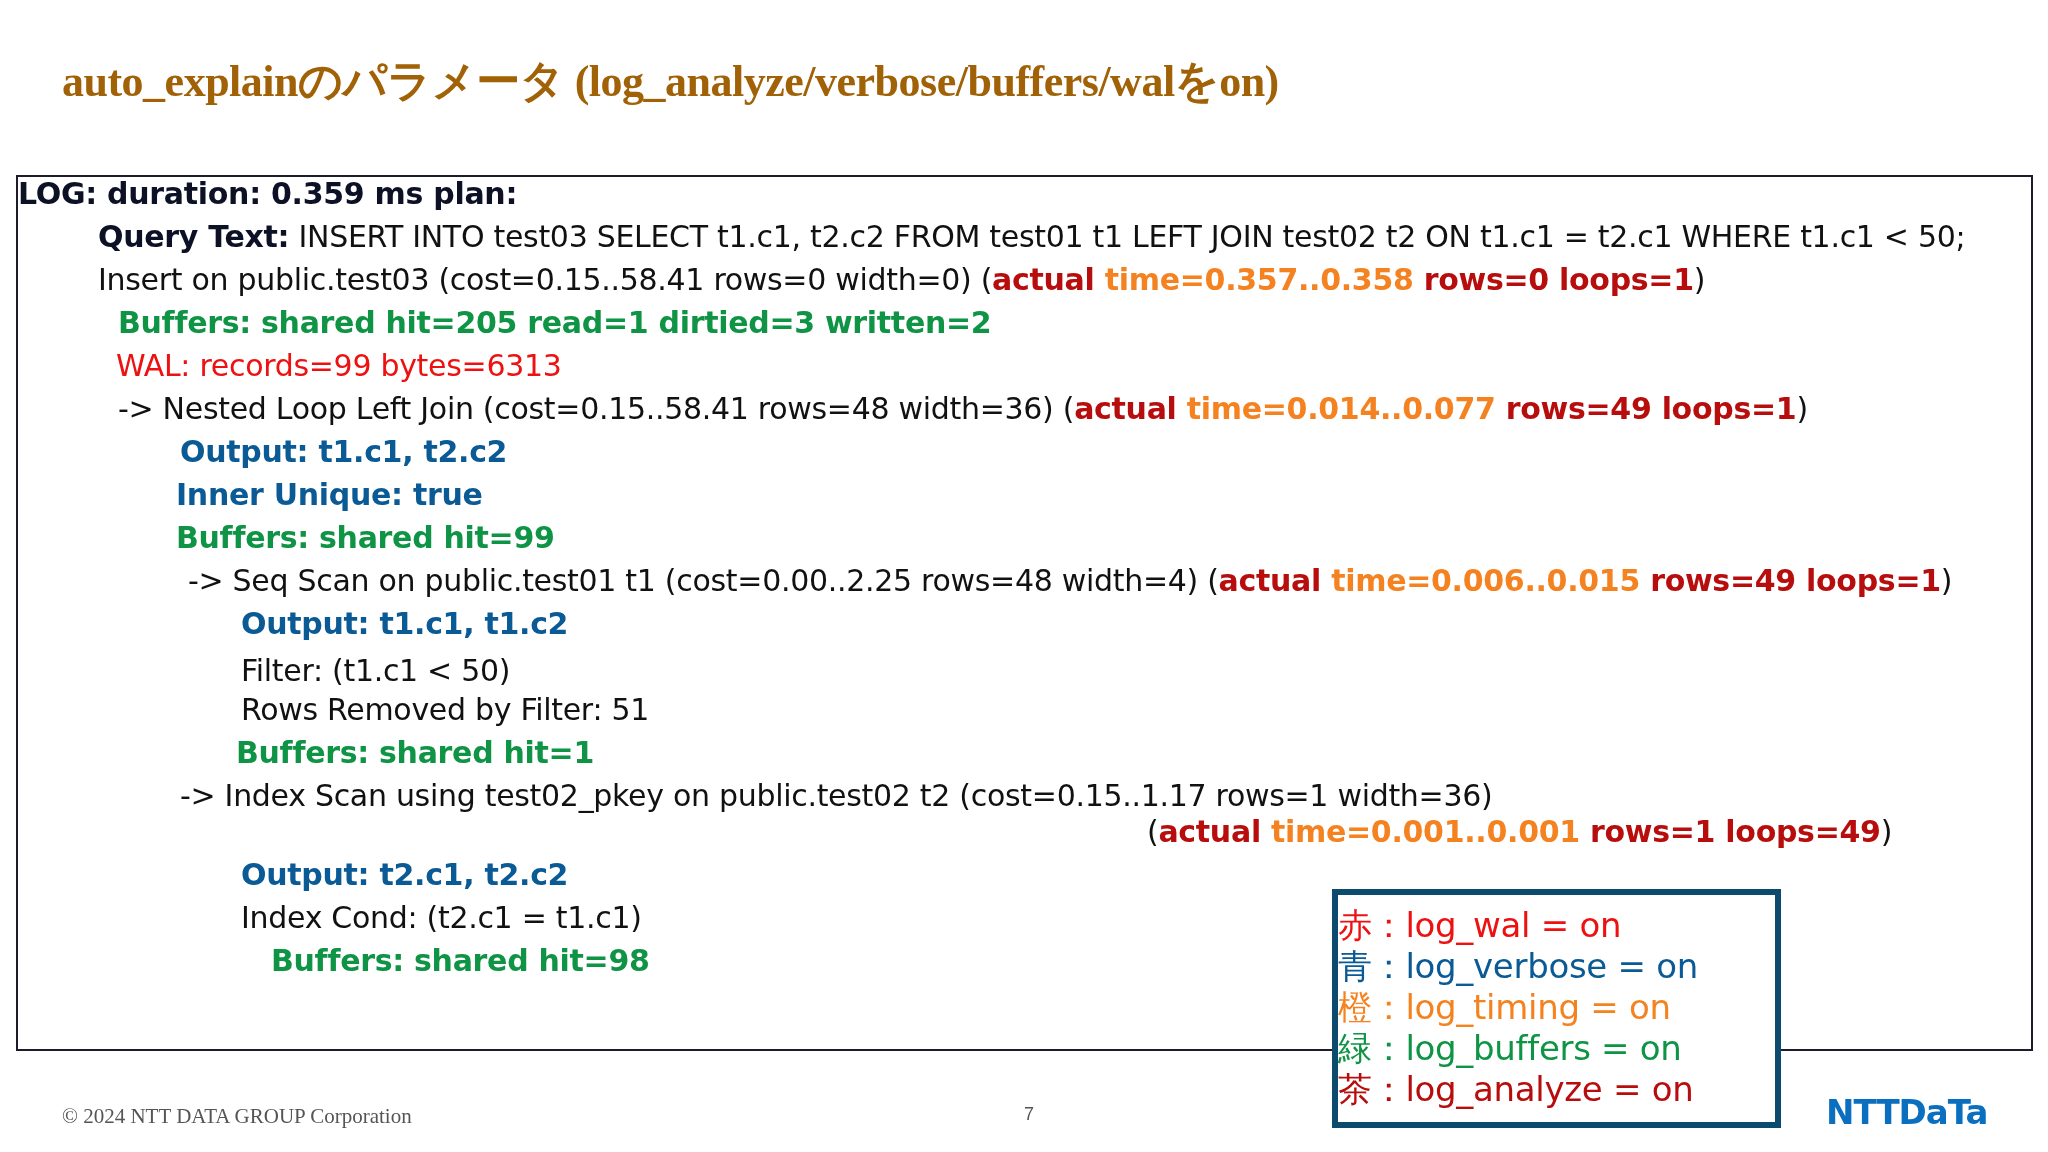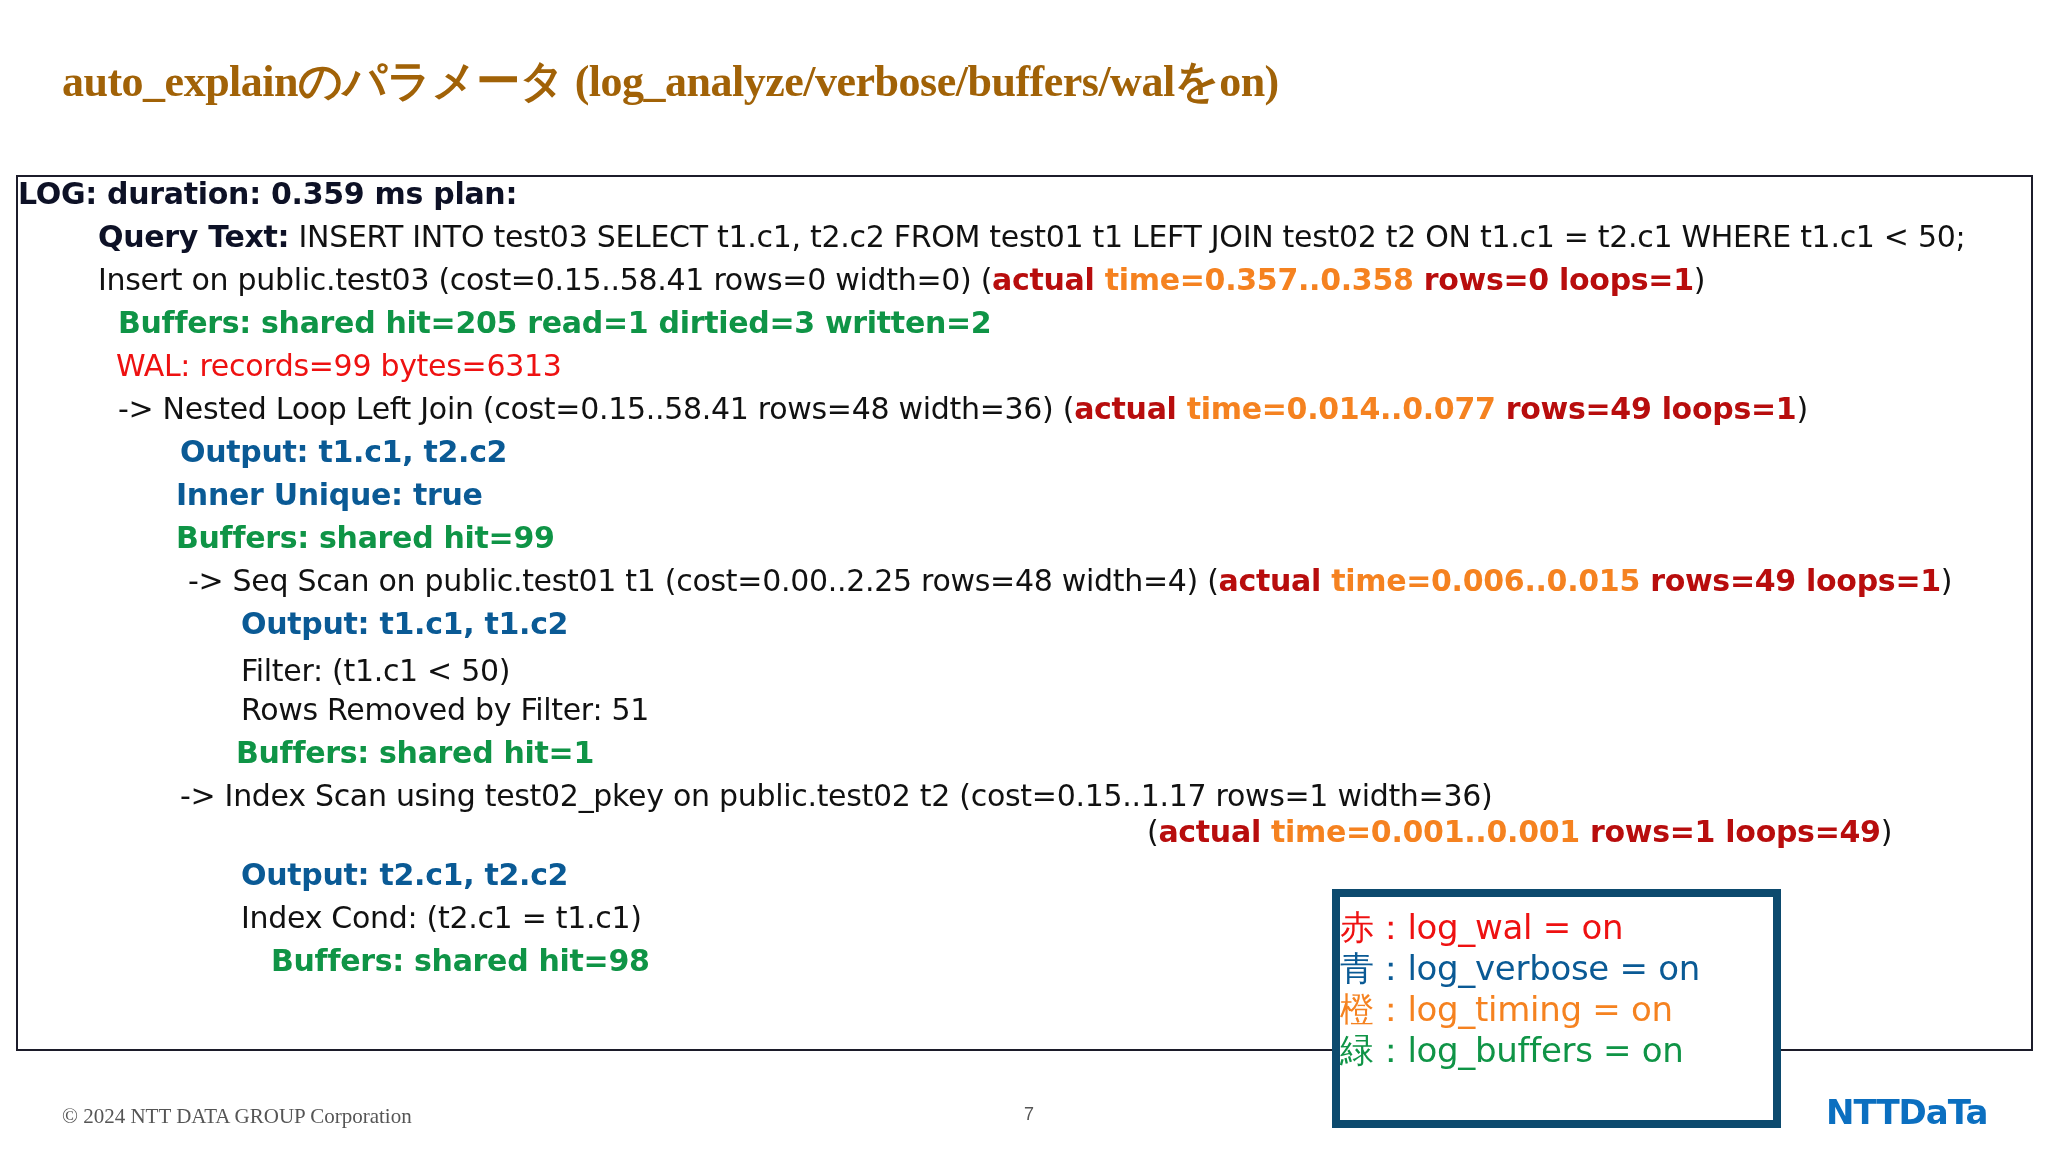--- a/index.html
+++ b/index.html
@@ -22,21 +22,21 @@
   }
   .b { font-weight:bold; }
   .dark { color:#0d1126; }
   .green { color:#0f9446; font-weight:bold; }
   .red { color:#ee1111; font-weight:normal; }
   .blue { color:#0a5a95; font-weight:bold; }
   .brown { color:#b80d0d; font-weight:bold; }
   .orange { color:#f58220; font-weight:bold; }
   .legend-box {
     position:absolute; left:1332px; top:889px; width:449px; height:239px;
-    border:8px solid #0c4a6e; background:#ffffff; box-sizing:border-box;
+    border:6px solid #0c4a6e; background:#ffffff; box-sizing:border-box;
   }
   .legend-item {
     position:absolute; left:0; font-size:34px; white-space:nowrap;
     font-family:"DejaVu Sans", sans-serif; letter-spacing:-0.3px;
   }
   .footer-copy {
     position:absolute; left:62px; top:1104px; font-size:21px; color:#555555;
     font-family:Liberation Serif, serif;
   }
   .footer-page {
@@ -96,17 +96,20 @@
   </div>
   <div class="legend-item" style="top:49px; color:#0a5a95;">
     <span>青</span><span>：log_verbose = on</span>
   </div>
   <div class="legend-item" style="top:90px; color:#f58220;">
     <span>橙</span><span>：log_timing = on</span>
   </div>
   <div class="legend-item" style="top:131px; color:#0f9446;">
     <span>緑</span><span>：log_buffers = on</span>
   </div>
+  <div class="legend-item" style="top:172px; color:#b80d0d;">
+    <span>茶</span><span>：log_analyze = on</span>
+  </div>
 </div>
 
 <div class="footer-copy">© 2024 NTT DATA GROUP Corporation</div>
 <div class="footer-page">7</div>
 <div class="logo">NTTDaTa</div>
 
 </body></html>

